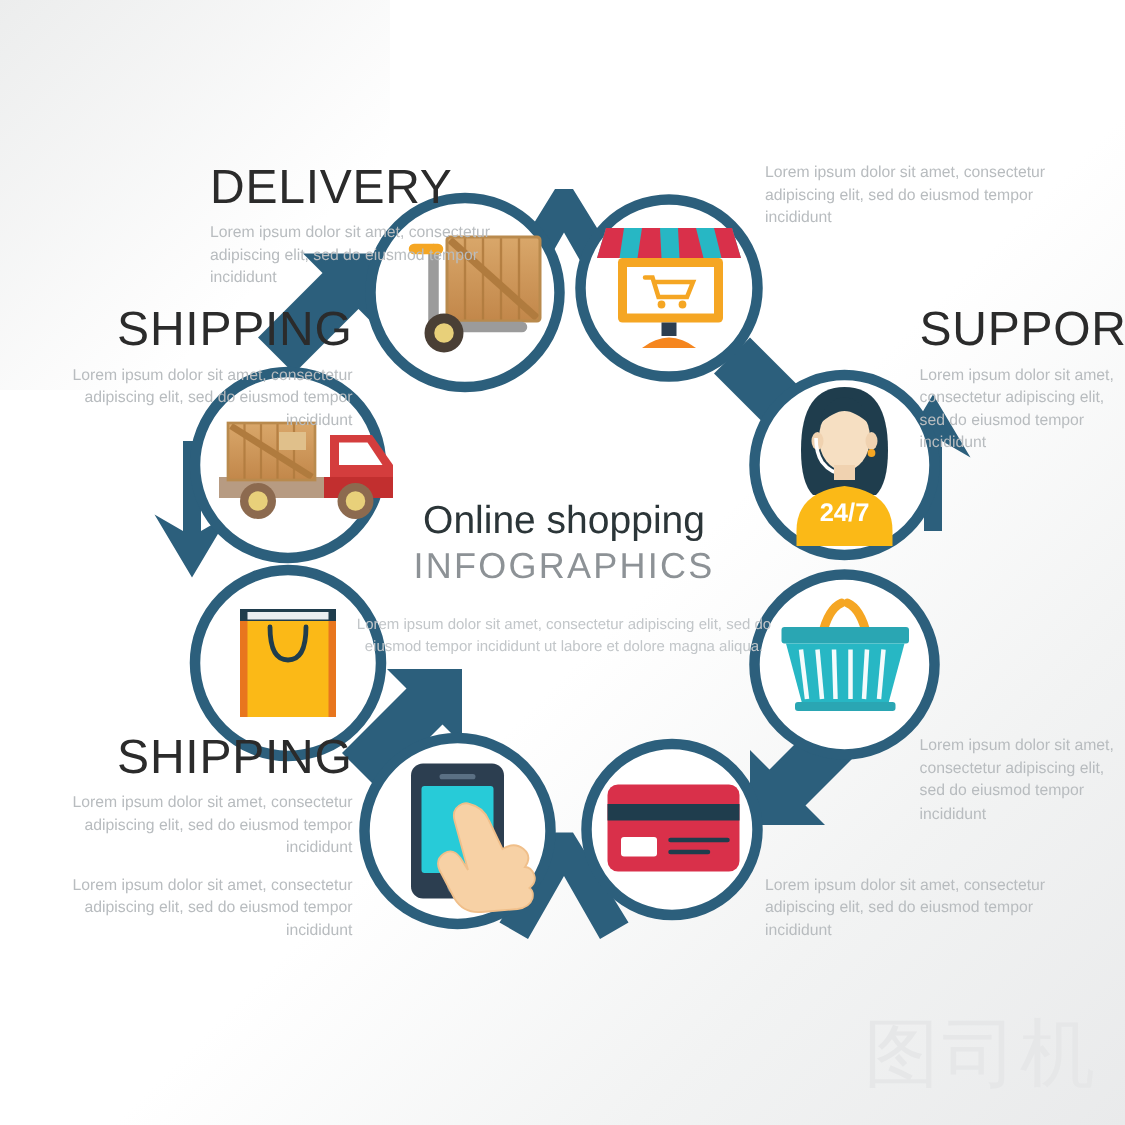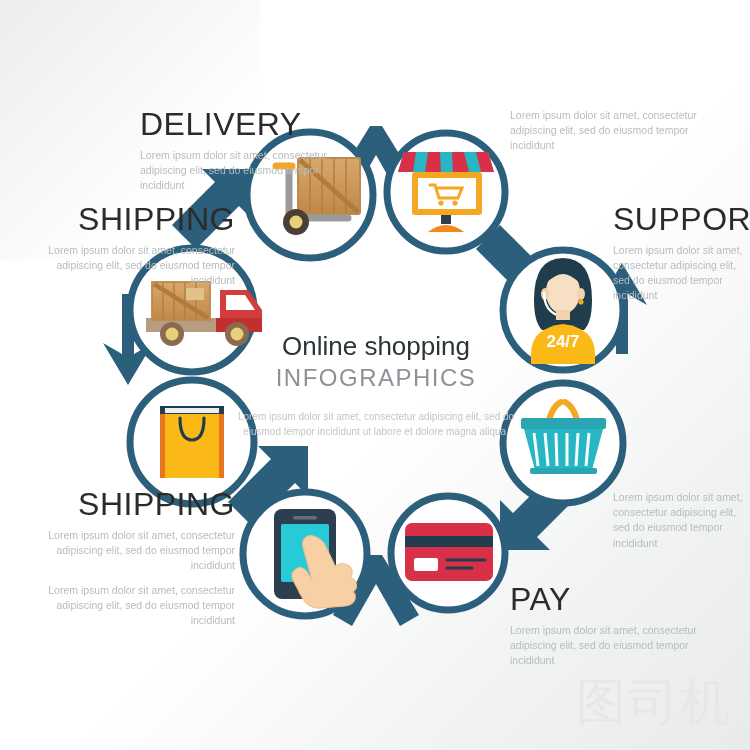--- a/index.html
+++ b/index.html
@@ -295,21 +295,20 @@
   <div class="label-block align-left" style="left:613px; top:203px; width:132px;">
     <div class="label-title">SUPPORT</div>
     <div class="label-desc">Lorem ipsum dolor sit amet, consectetur adipiscing elit, sed do eiusmod tempor incididunt</div>
   </div>
 
   <div class="label-block align-left" style="left:613px; top:490px; width:132px;">
     <div class="label-desc">Lorem ipsum dolor sit amet, consectetur adipiscing elit, sed do eiusmod tempor incididunt</div>
   </div>
 
   <div class="label-block align-left" style="left:510px; top:583px;">
-    <div class="label-title">PAY</div>
     <div class="label-desc">Lorem ipsum dolor sit amet, consectetur adipiscing elit, sed do eiusmod tempor incididunt</div>
   </div>
 
   <div class="label-block align-right" style="left:20px; top:583px;">
     <div class="label-desc">Lorem ipsum dolor sit amet, consectetur adipiscing elit, sed do eiusmod tempor incididunt</div>
   </div>
 
   <div class="label-block align-right" style="left:20px; top:488px;">
     <div class="label-title">SHIPPING</div>
     <div class="label-desc">Lorem ipsum dolor sit amet, consectetur adipiscing elit, sed do eiusmod tempor incididunt</div>

